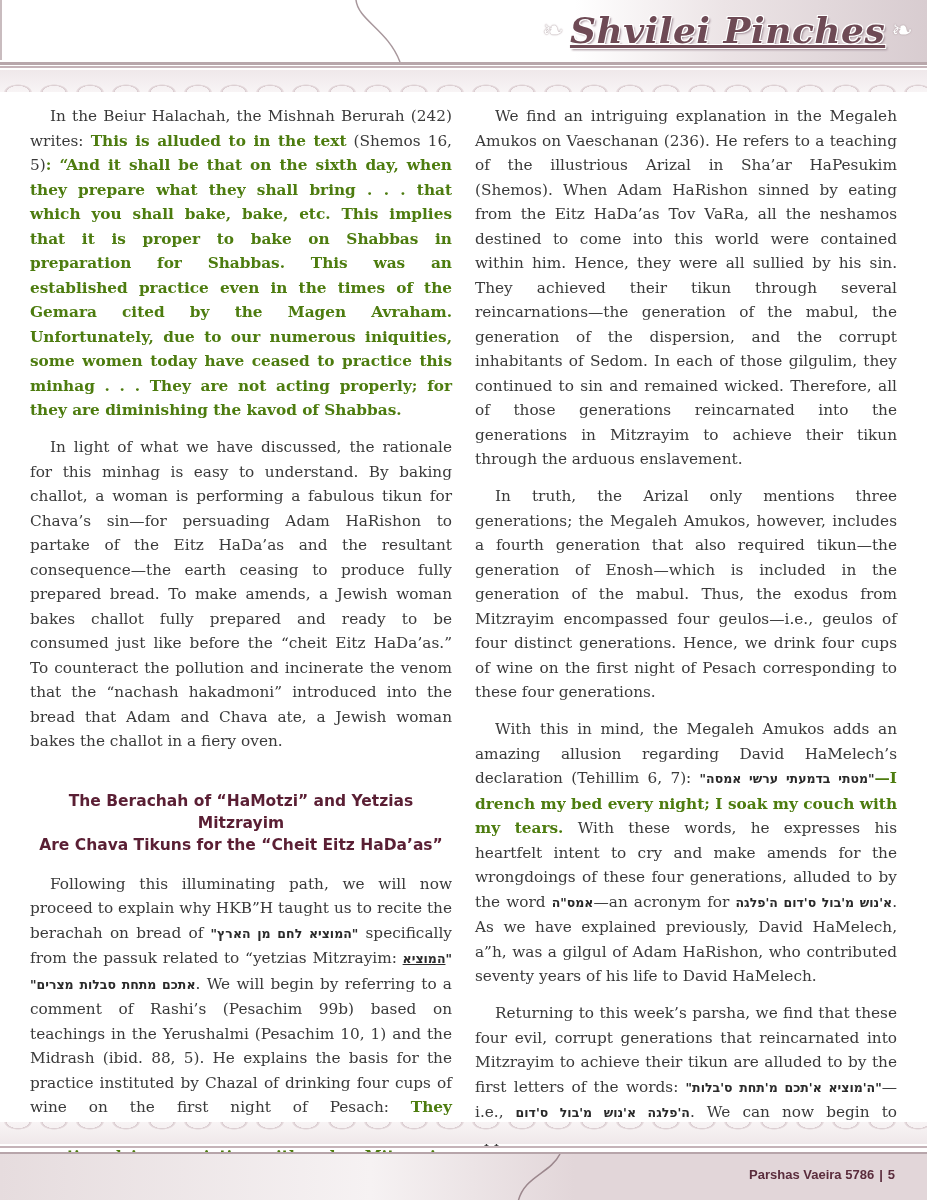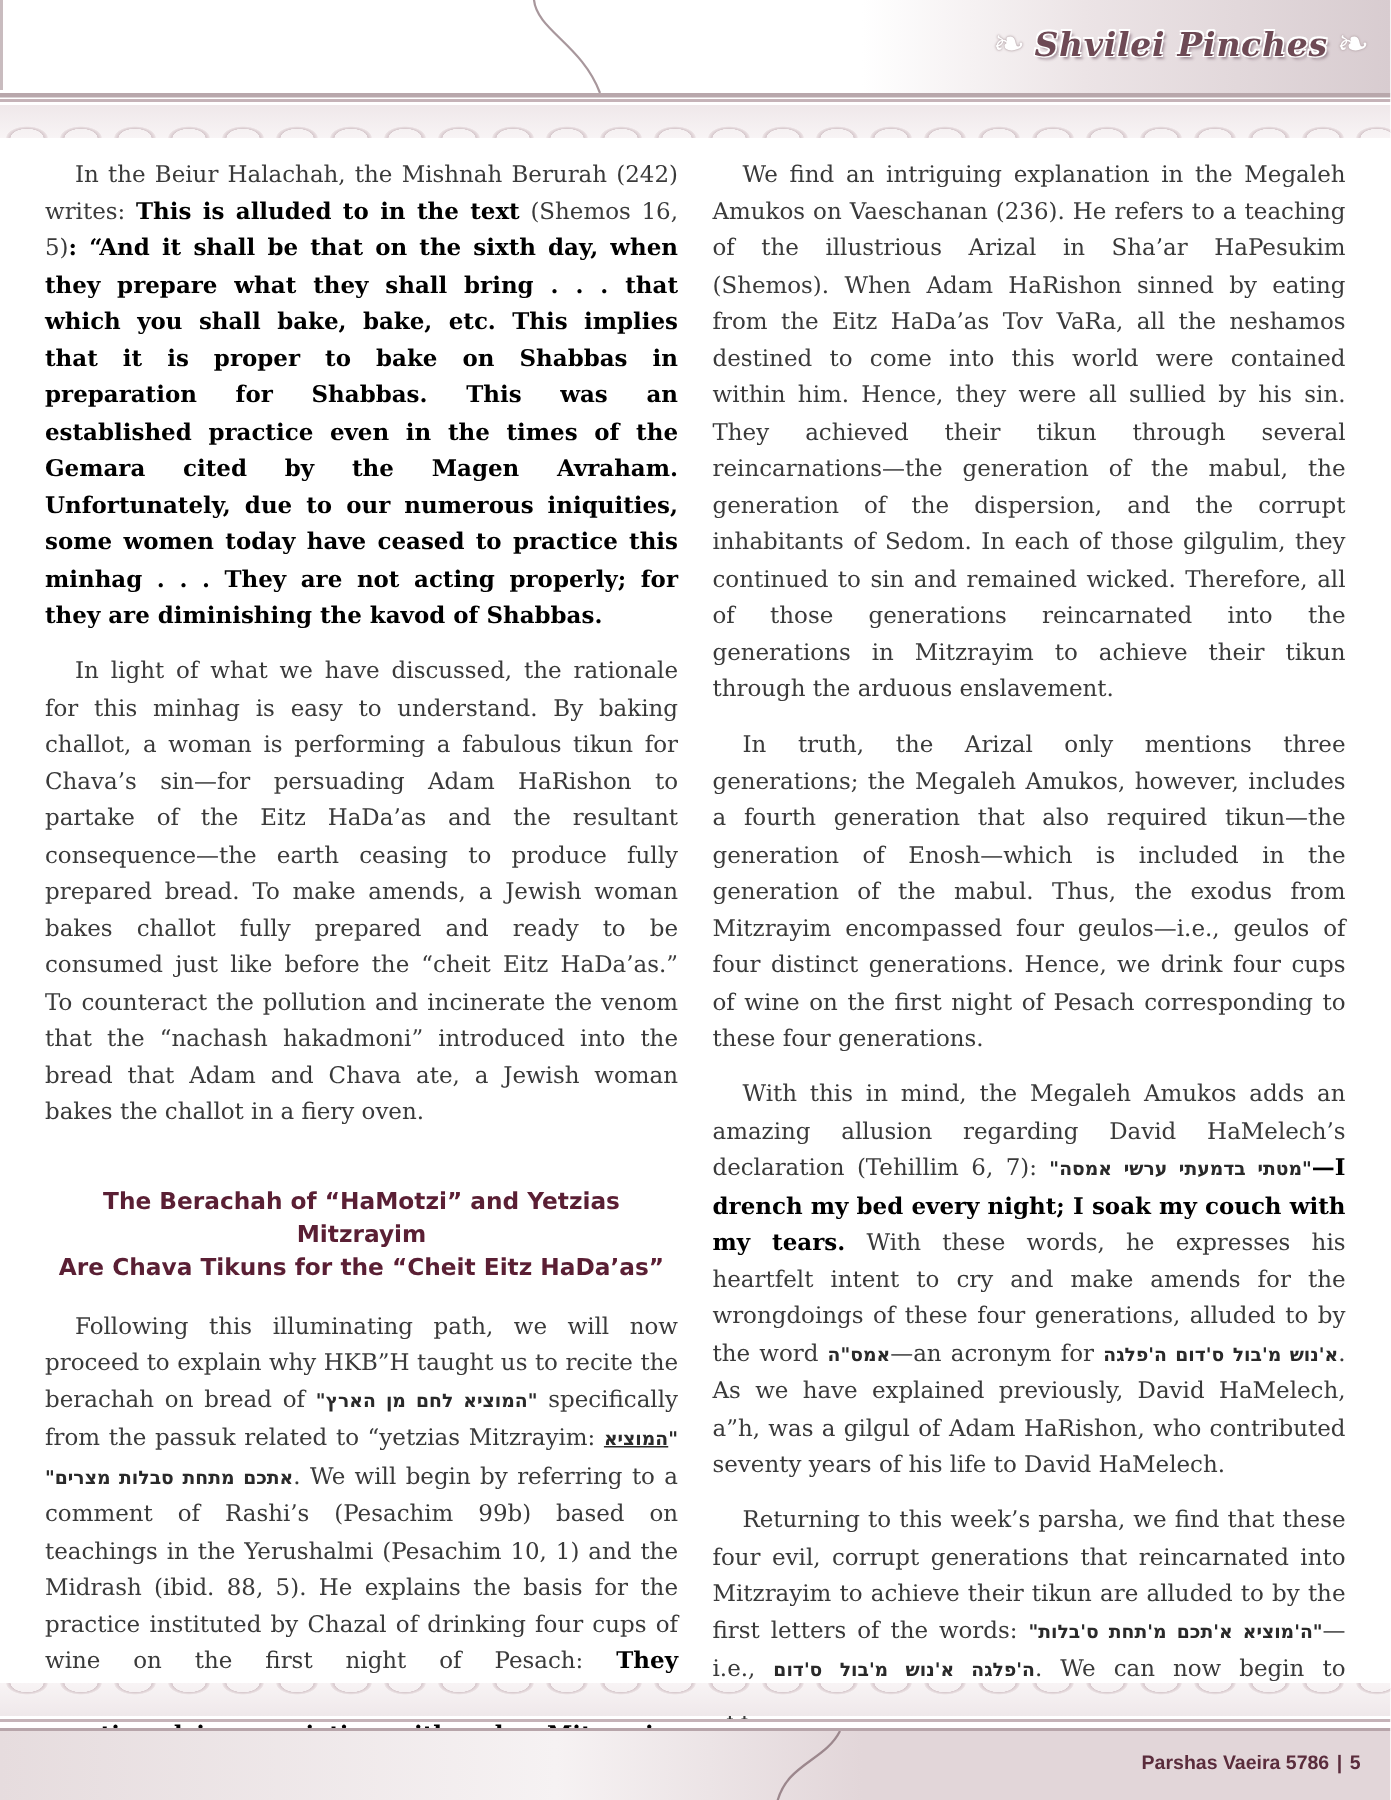--- a/index.html
+++ b/index.html
@@ -27,58 +27,59 @@
     position: absolute; right: 14px; top: 8px; height: 44px;
     display: flex; align-items: center; gap: 6px;
   }
   .swirl {
     font-family: "DejaVu Serif", serif; font-size: 26px; color: #ffffff;
     text-shadow: 0 0 2px #b9a9ad, 0 0 1px #9f8c91;
     line-height: 1;
   }
   .header-title {
     font-family: "DejaVu Serif", serif; font-style: italic; font-weight: bold;
-    font-size: 22px; color: #6e4a55; letter-spacing: 0.5px;
+    font-size: 36px; color: #6e4a55; letter-spacing: 0.5px;
     text-shadow: 1px 1px 0 #ffffff, -1px -1px 0 #ffffff, 1px -1px 0 #ffffff, -1px 1px 0 #ffffff, 2px 2px 2px #a3909a;
+    text-decoration: underline;
   }
   .rule-thin {
     position: absolute; left: 0; width: 927px; height: 2px; background: #c5b3b8;
   }
   .ornament-band {
     position: absolute; left: 0; width: 927px; height: 22px;
     background:
       radial-gradient(ellipse 18px 10px at 18px 22px, transparent 60%, #d7c9cd 62%, #ece3e5 75%, transparent 78%),
       linear-gradient(#efe8ea, #f8f4f5);
     background-size: 36px 22px, 100% 100%;
     background-repeat: repeat-x, no-repeat;
   }
 
   
   .col { position: absolute; top: 104px; font-size: 15.3px; line-height: 24.5px; text-align: justify; }
   .col-left { left: 30px; width: 422px; }
   .col-right { left: 475px; width: 422px; }
   .col p { margin: 0 0 12.5px 0; text-indent: 20px; }
-  .col b { color: #000000; }
+  .col b { color: #4d7c0f; }
   .heb { font-family: "DejaVu Sans", sans-serif; font-weight: bold; font-size: 12.5px; color: #2a2a2a; unicode-bidi: embed; }
   .heb u { text-decoration: underline; }
   .section-heading {
     font-family: "DejaVu Sans", "Liberation Sans", sans-serif; font-weight: bold;
     color: #5a1f34; font-size: 15.5px; line-height: 22px; text-align: center;
     margin: 36px 0 16px 0;
   }
 
   
   .footer {
     position: absolute; left: 0; top: 1152px; width: 927px; height: 48px;
     background: linear-gradient(90deg, #e6dcde 0%, #f6f2f3 40%, #e2d6d9 62%, #e2d6d9 100%);
     border-top: 2px solid #b7a5aa;
   }
   .footer-curve { position: absolute; left: 510px; top: 0; width: 60px; height: 48px; }
   .footer-text {
-    position: absolute; right: 20px; top: 13px;
+    position: absolute; right: 32px; top: 13px;
     font-family: "Liberation Sans", sans-serif; font-weight: bold; font-size: 13px; color: #5a2c3c;
   }
   .footer-text .sep { margin: 0 5px; }
 </style>
 </head>
 <body>
 
 <div class="header">
   <div class="header-left-box"></div>
   <svg class="header-curve" viewBox="0 0 70 62" preserveAspectRatio="none">

